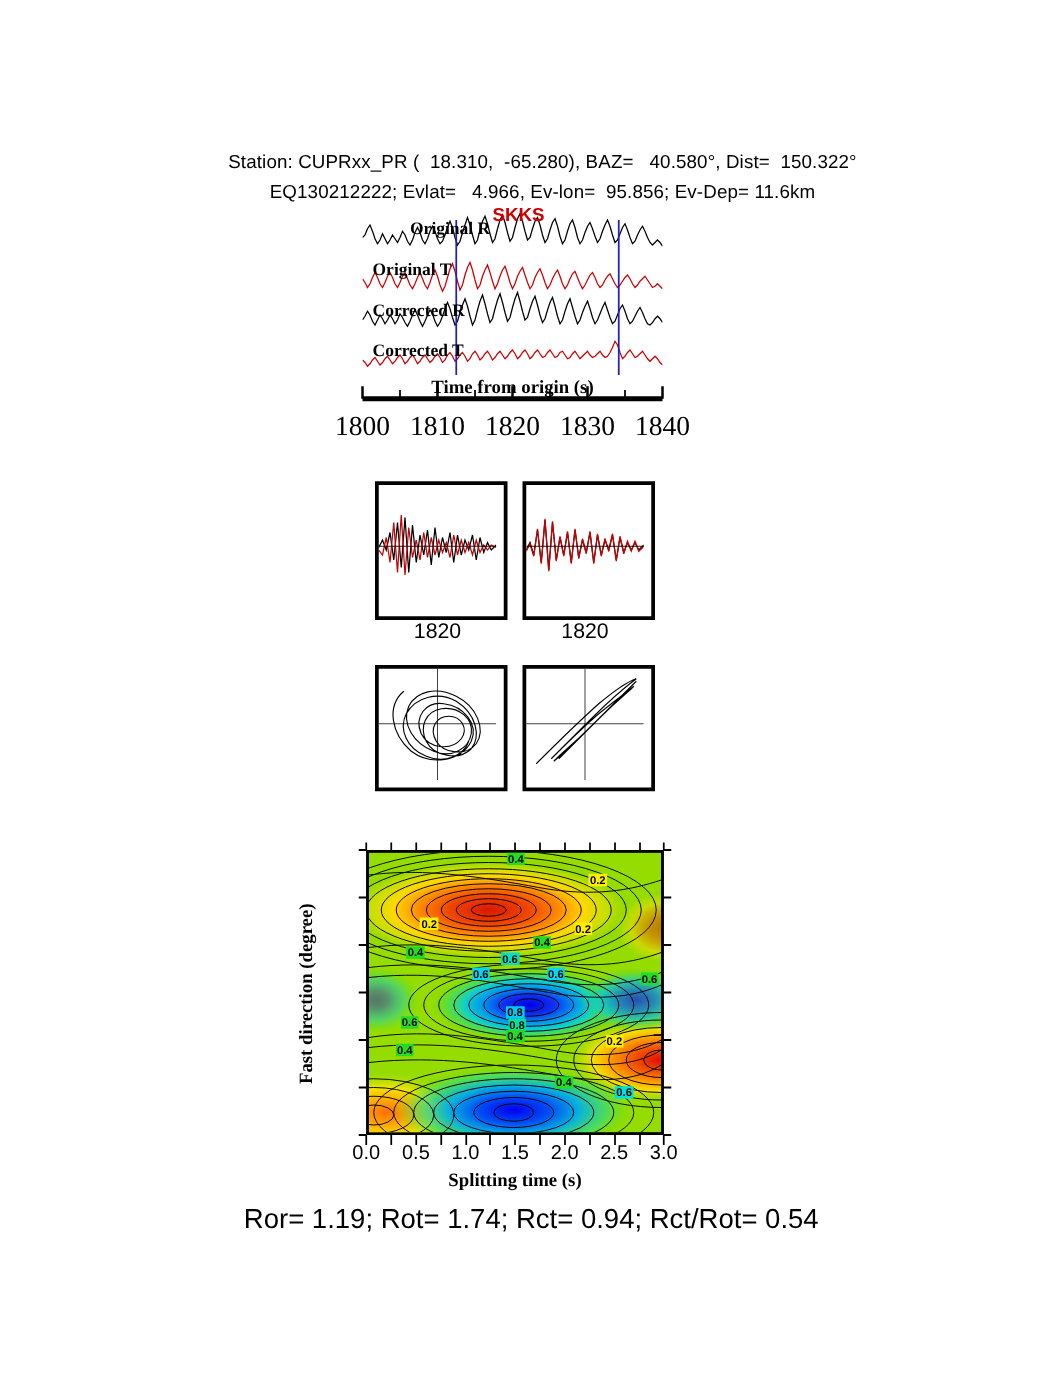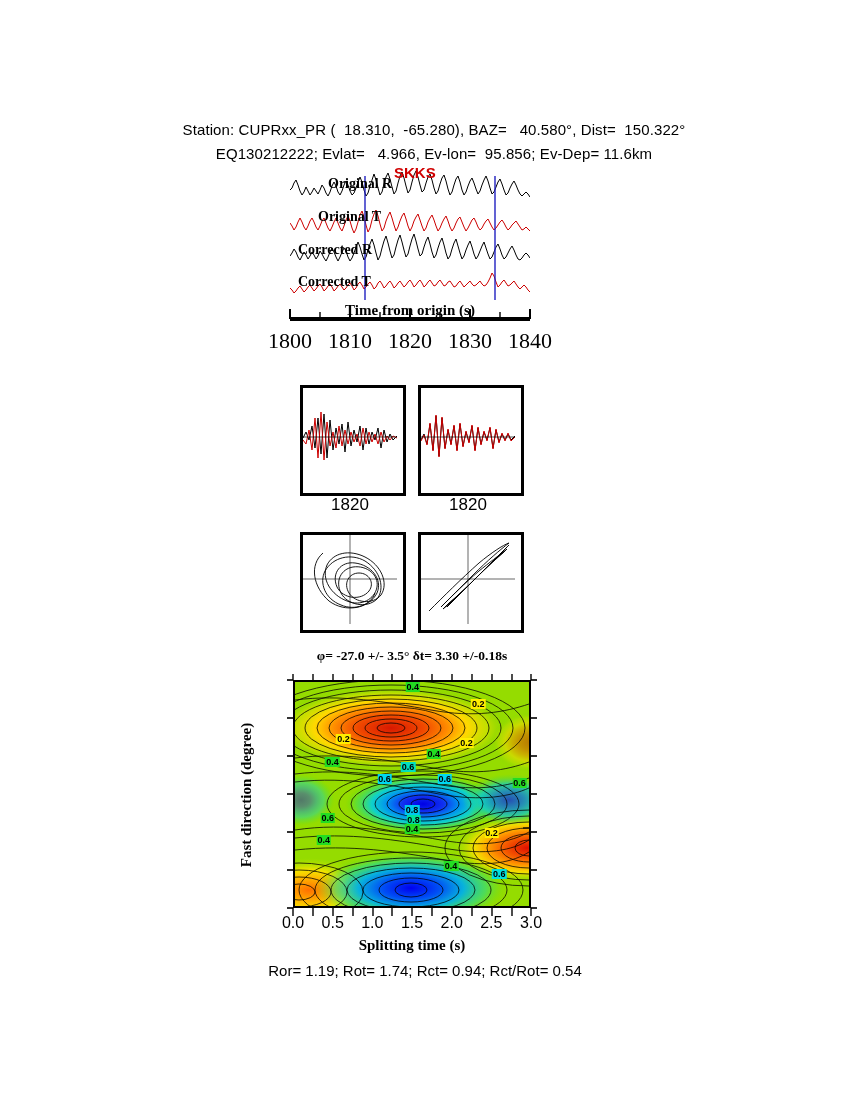--- a/index.html
+++ b/index.html
@@ -165,21 +165,21 @@
     font-family: "Liberation Serif", serif;
     font-weight: bold;
     font-size: 15px;
     white-space: nowrap;
   }
   #stats-line {
     position: absolute;
     left: 0; top: 962px;
     width: 850px;
     text-align: center;
-    font-size: 15px;
+    font-size: 22px;
     font-family: "Liberation Sans", sans-serif;
     white-space: nowrap;
   }
   .clabel {
     position: absolute;
     font-size: 9px;
     font-family: "Liberation Sans", sans-serif;
     font-weight: bold;
     color: #000;
     padding: 0 1px;
@@ -207,21 +207,21 @@
 
       <path fill="none" stroke="#000000" stroke-width="1" d="M0,88 L2,85 L4,81 L6,84 L8,89 L10,92 L12,88 L14,84 L16,87 L18,91 L20,88 L22,84 L24,87 L26,91 L28,88 L30,83 L32,86 L34,90 L36,93 L38,89 L40,84 L42,80 L44,84 L46,89 L48,93 L50,89 L52,84 L54,80 L56,83 L58,89 L60,93 L62,90 L64,85 L66,79 L68,74 L70,79 L72,86 L74,92 L76,89 L78,82 L80,76 L82,71 L84,77 L86,85 L88,92 L90,88 L92,80 L94,73 L96,68 L98,75 L100,83 L102,90 L104,87 L106,79 L108,72 L110,67 L112,74 L114,82 L116,89 L118,86 L120,78 L122,71 L124,66 L126,73 L128,81 L130,88 L132,86 L134,79 L136,73 L138,69 L140,76 L142,84 L144,90 L146,87 L148,80 L150,74 L152,70 L154,77 L156,85 L158,91 L160,88 L162,81 L164,75 L166,71 L168,78 L170,85 L172,91 L174,88 L176,82 L178,77 L180,73 L182,79 L184,86 L186,91 L188,88 L190,83 L192,78 L194,74 L196,80 L198,86 L200,91 L202,89 L204,84 L206,79 L208,76 L210,81 L212,87 L214,91 L216,89 L218,85 L220,81 L222,78 L224,82 L226,87 L228,91 L230,92 L232,90 L234,87 L236,85 L238,87 L240,90"></path>
 
       <path fill="none" stroke="#cc0000" stroke-width="1" d="M0,120 L2,122 L4,125 L6,123 L8,120 L10,118 L12,121 L14,124 L16,122 L18,119 L20,117 L22,120 L24,123 L26,121 L28,118 L30,116 L32,119 L34,123 L36,121 L38,118 L40,116 L42,119 L44,123 L46,121 L48,118 L50,116 L52,119 L54,122 L56,120 L58,117 L60,115 L62,118 L64,122 L66,120 L68,116 L70,114 L72,117 L74,121 L76,119 L78,116 L80,114 L82,117 L84,121 L86,119 L88,115 L90,113 L92,116 L94,120 L96,118 L98,115 L100,113 L102,116 L104,120 L106,118 L108,115 L110,113 L112,116 L114,119 L116,117 L118,114 L120,112 L122,115 L124,119 L126,117 L128,114 L130,112 L132,115 L134,119 L136,117 L138,114 L140,112 L142,115 L144,118 L146,117 L148,114 L150,112 L152,115 L154,118 L156,117 L158,114 L160,113 L162,116 L164,119 L166,118 L168,115 L170,113 L172,116 L174,119 L176,117 L178,115 L180,113 L182,116 L184,118 L186,117 L188,115 L190,113 L192,116 L194,118 L196,117 L198,114 L200,110 L202,105 L204,108 L206,114 L208,119 L210,117 L212,114 L214,112 L216,115 L218,118 L220,117 L222,115 L224,113 L226,116 L228,119 L230,121 L232,119 L234,117 L236,119 L238,122 L240,124"></path>
 
       <line x1="75" y1="8" x2="75" y2="132" stroke="#2020c0" stroke-width="1.4"></line>
       <line x1="205" y1="8" x2="205" y2="132" stroke="#2020c0" stroke-width="1.4"></line>
     </svg>
 
     <div class="trace-label" style="left:8px; top:8px;margin-left:30px;">Original R</div>
-    <div class="trace-label" style="left:8px; top:41px;margin-left:20px;">Original T</div>
+    <div class="trace-label" style="left:8px; top:41px;">Original T</div>
     <div class="trace-label" style="left:8px; top:74px;">Corrected R</div>
     <div class="trace-label" style="left:8px; top:106px;">Corrected T</div>
     <div id="skks-label">SKKS</div>
   </div>
 
   <div id="time-axis-title">Time from origin (s)</div>
 
   <div id="time-axis-wrap">
     <svg width="250" height="22" viewBox="0 0 250 22">
       <line x1="5" y1="12" x2="245" y2="12" stroke="#000" stroke-width="4"></line>
@@ -272,21 +272,20 @@
   </div>
 
   <div class="pmbox" style="left:418px; top:532px; width:100px; height:95px;">
     <svg width="94" height="89" viewBox="0 0 94 89">
       <line x1="47" y1="0" x2="47" y2="89" stroke="#000" stroke-width="0.6"></line>
       <line x1="0" y1="44" x2="94" y2="44" stroke="#000" stroke-width="0.6"></line>
       <path fill="none" stroke="#000" stroke-width="0.9" d="M8,76 C22,62 40,44 58,28 C70,18 82,10 88,8 C80,14 66,26 52,40 C40,52 28,64 20,72 C30,62 44,48 58,36 C68,28 78,20 84,16 C74,24 60,38 48,50 C38,60 28,68 22,74 C34,64 48,50 60,38 C70,28 80,20 86,14 C76,22 62,36 50,48 C40,58 30,66 24,72 C36,62 50,48 62,36 C72,26 80,18 86,12 C78,20 64,34 52,46 C42,56 32,66 26,72 C38,60 52,46 64,34 C74,24 82,16 88,10"></path>
     </svg>
   </div>
 
-  <div id="contour-title">φ= -27.0 +/- 3.5° δt= 3.30 +/-0.18s</div>
 
   <div id="ylabel">
     <span>Fast direction (degree)</span>
   </div>
 
 
   <div id="contour-plot">
     <svg width="234" height="224" viewBox="0 0 234 224" preserveAspectRatio="none">
       <defs>
 

